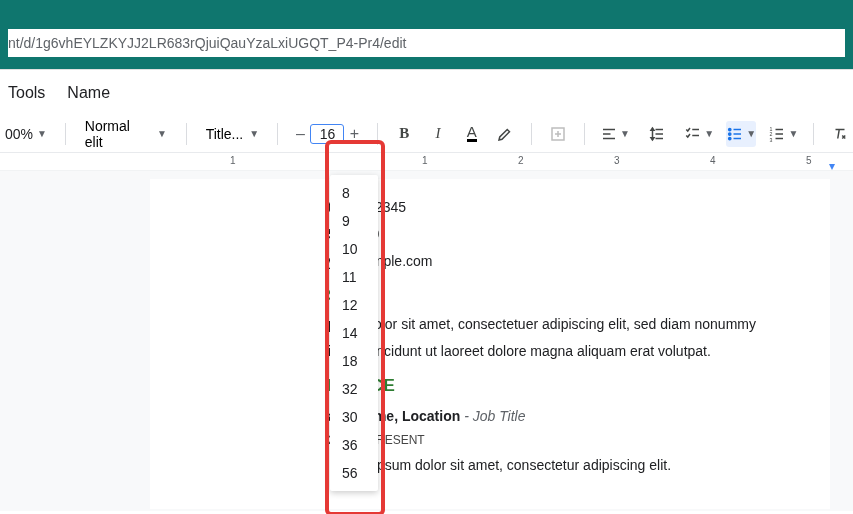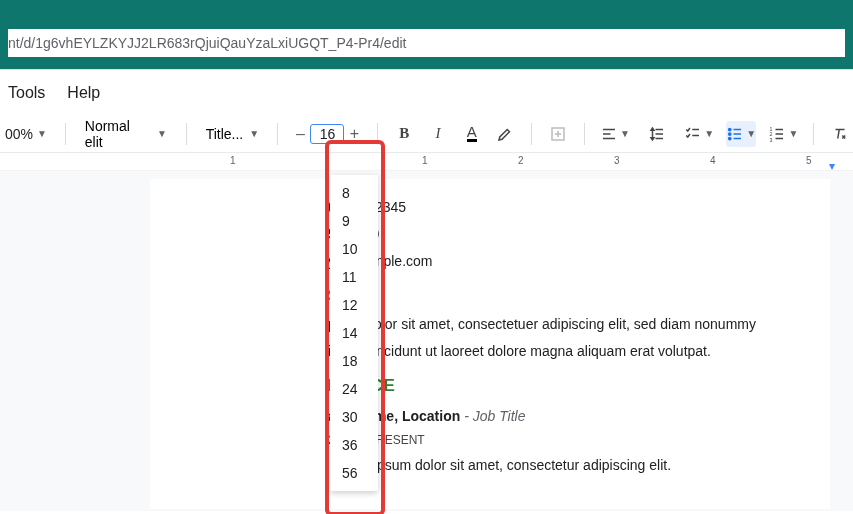--- a/index.html
+++ b/index.html
@@ -40,21 +40,21 @@
   </style>
 </head>
 <body>
 
 <div class="url-bar">
   <div class="url-bar-inner">nt/d/1g6vhEYLZKYJJ2LR683rQjuiQauYzaLxiUGQT_P4-Pr4/edit</div>
 </div>
 
 <div class="menu-bar">
   <div class="menu-item">Tools</div>
-  <div class="menu-item">Help</div>
+  <div class="menu-item">Name</div>
 </div>
 
 <div class="toolbar">
   <div class="zoom">
     <span>00%</span>
     <span class="dropdown-arrow">▼</span>
   </div>
   <div class="toolbar-sep"></div>
   <div class="style-select">
     <span>Normal elit</span>
@@ -174,19 +174,19 @@
 </div>
 
 <div class="size-dropdown">
   <div class="size-option">8</div>
   <div class="size-option">9</div>
   <div class="size-option">10</div>
   <div class="size-option">11</div>
   <div class="size-option">12</div>
   <div class="size-option">14</div>
   <div class="size-option">18</div>
-  <div class="size-option">24</div>
+  <div class="size-option">32</div>
   <div class="size-option">30</div>
   <div class="size-option">36</div>
   <div class="size-option">56</div>
 </div>
 
 <div class="red-highlight"></div>
 
 </body></html>

